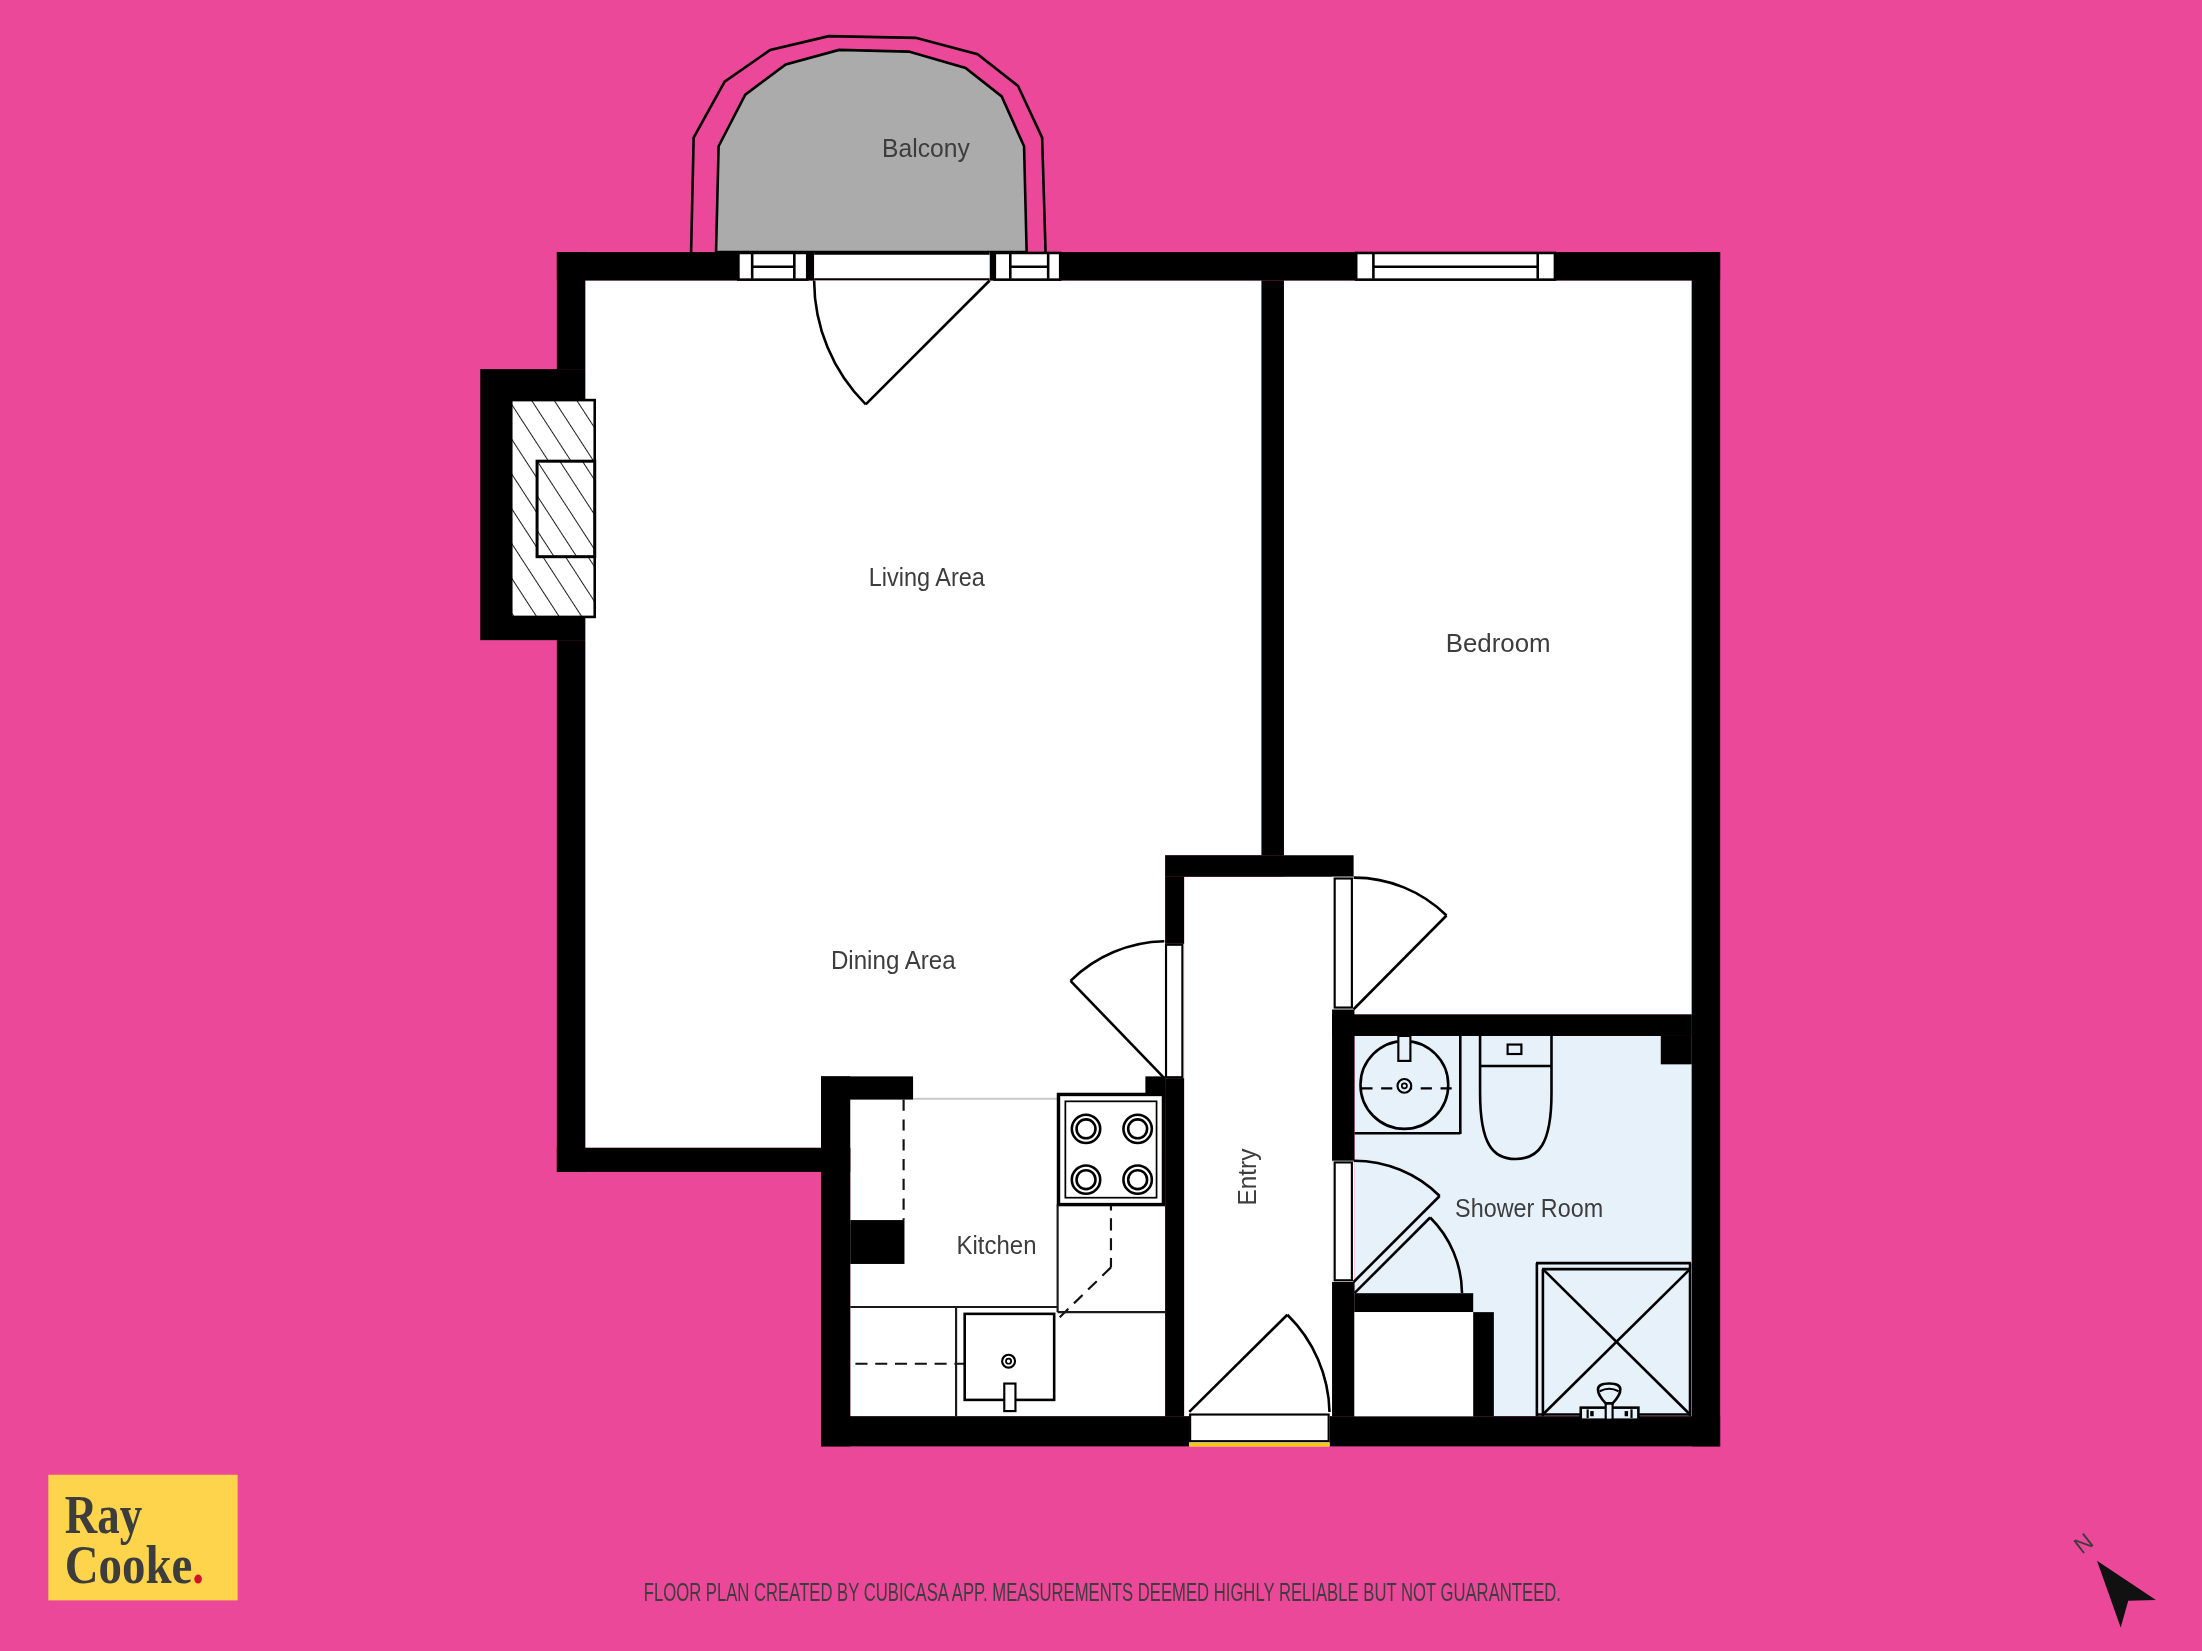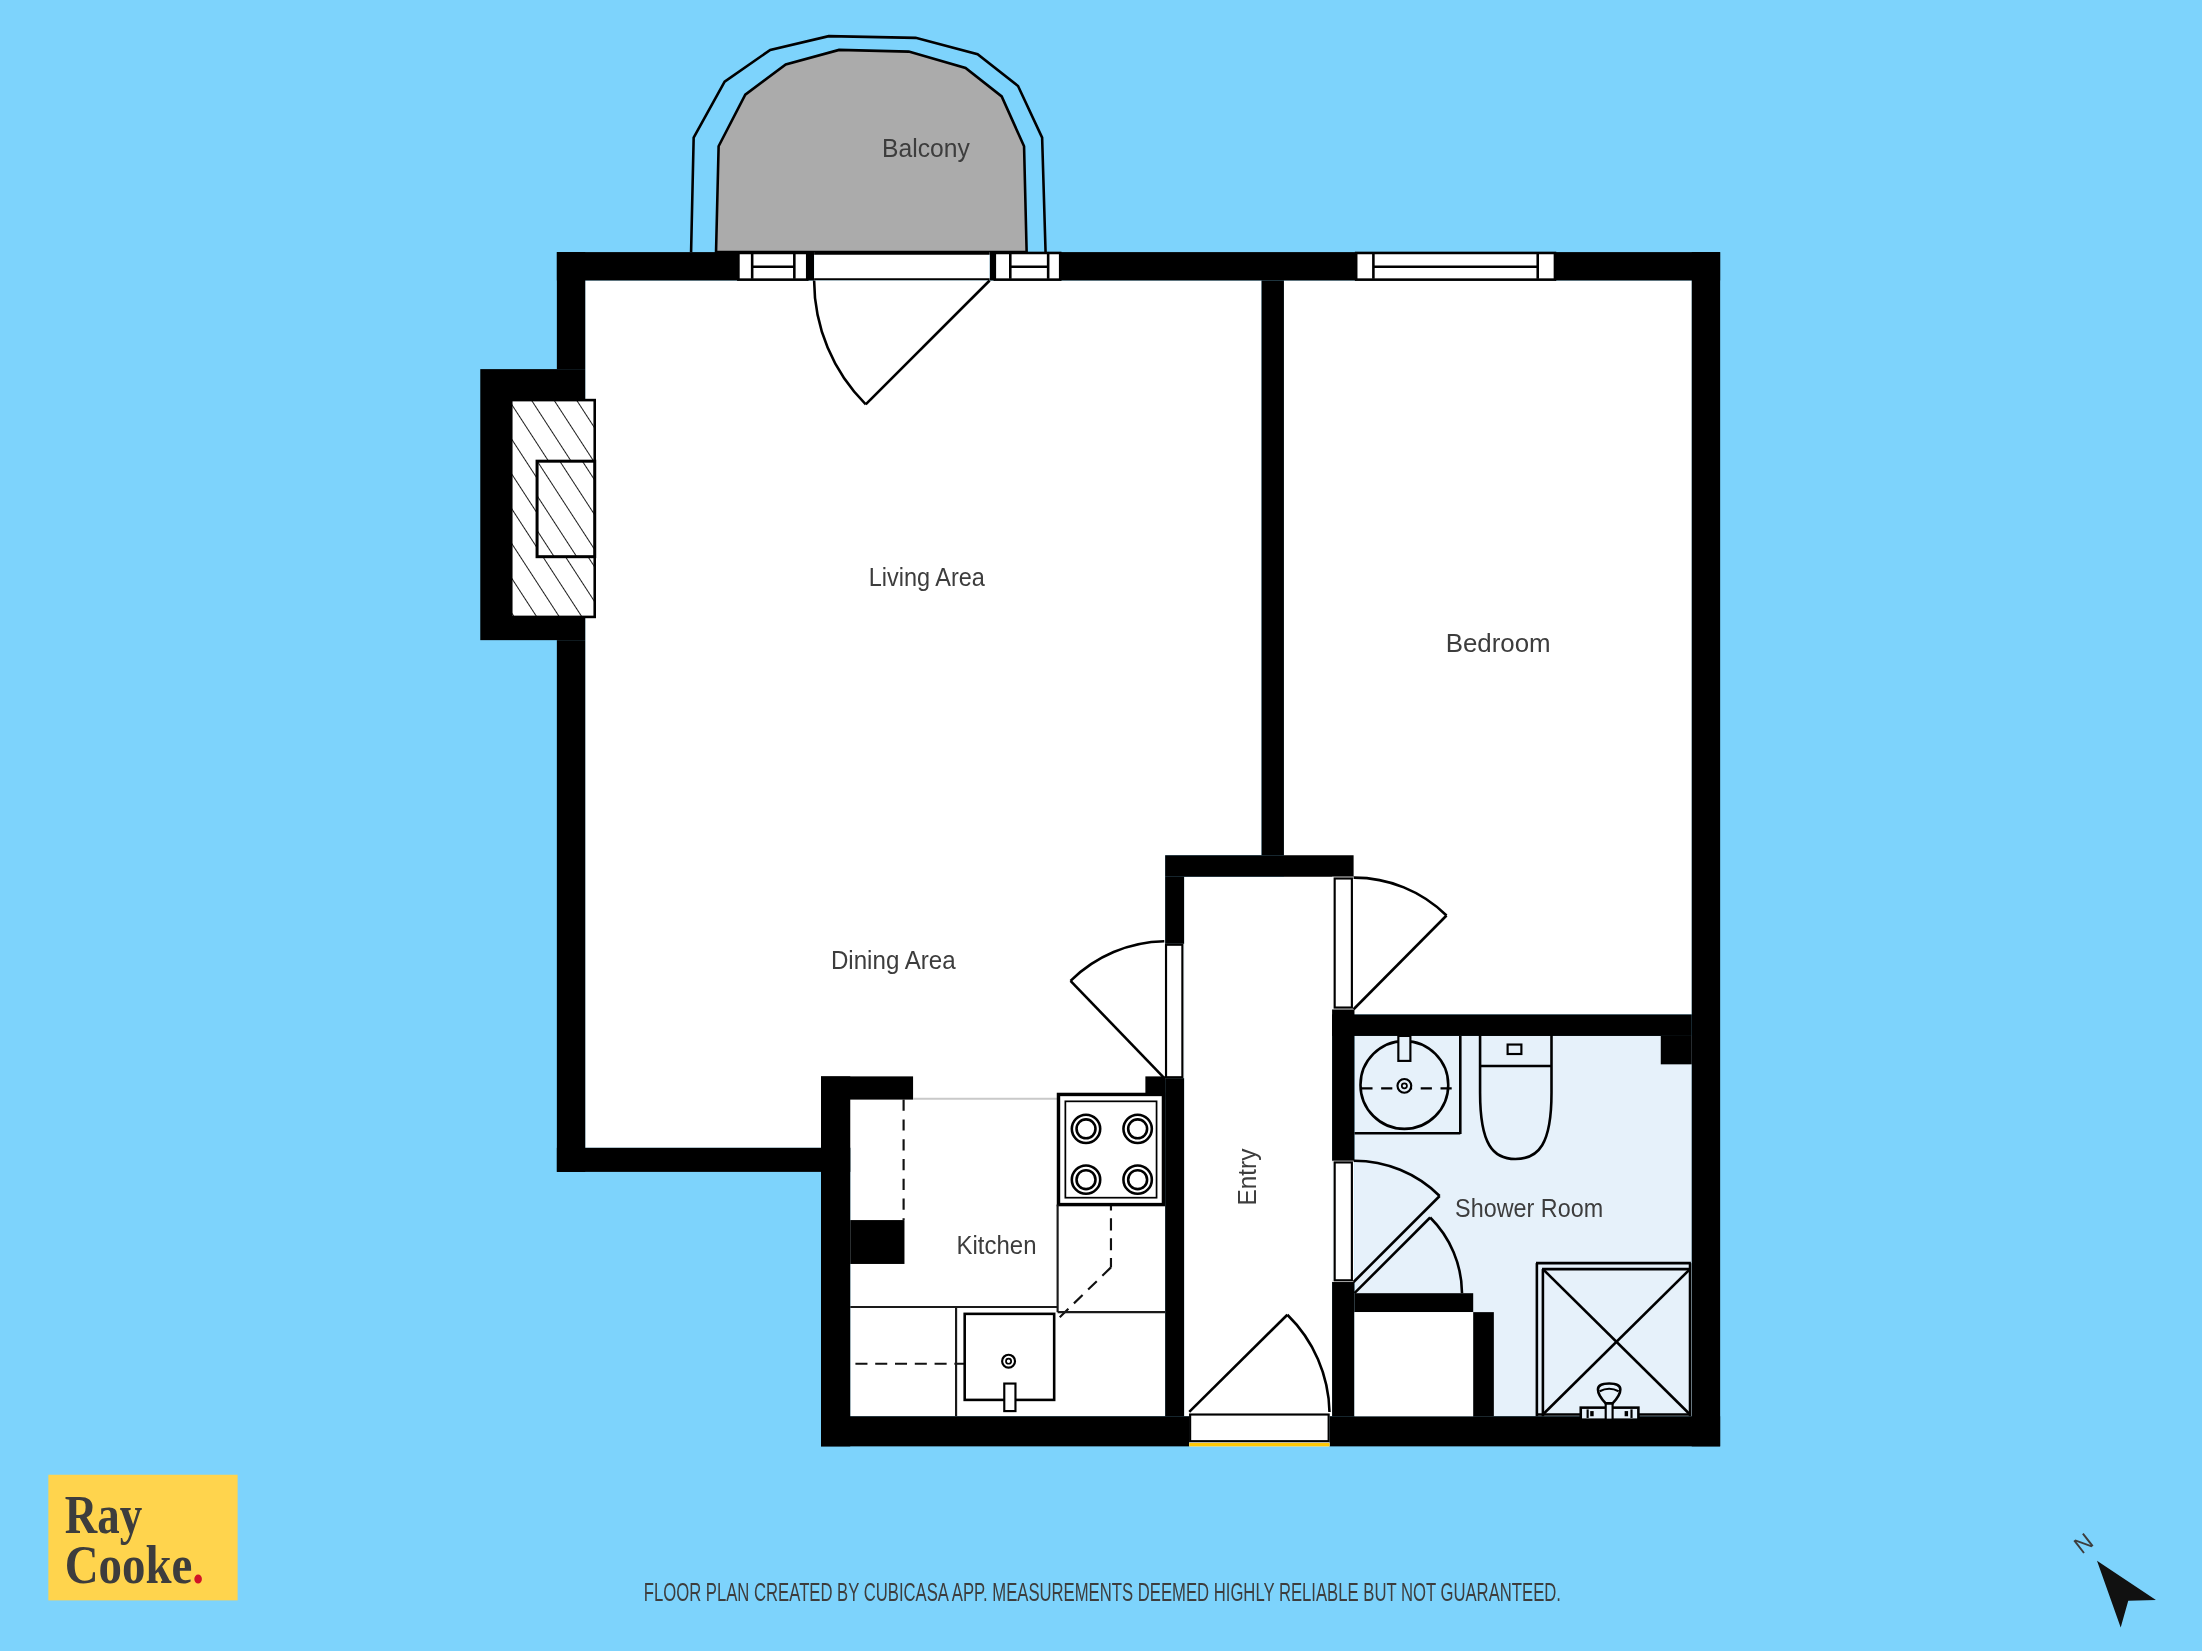--- a/index.html
+++ b/index.html
@@ -1,16 +1,16 @@
 <!DOCTYPE html>
 <html style="font-size:13.8px"><head>
 <meta charset="utf-8">
 <style>
   html,body{margin:0;padding:0;}
-  .page{position:relative;width:2203px;height:1652px;background:#7dd3fc;overflow:hidden;font-family:"Liberation Sans", sans-serif;}
+  .page{position:relative;width:2203px;height:1652px;background:#ec4899;overflow:hidden;font-family:"Liberation Sans", sans-serif;}
   svg{position:absolute;top:0;left:0;}
   text{font-family:"Liberation Sans", sans-serif;fill:#3d3d3d;}
 </style>
 </head>
 <body>
 <div class="page">
 <svg width="2203" height="1652" viewBox="0 0 2560 1920">
 <defs>
   <pattern id="hatch" width="22" height="22" patternUnits="userSpaceOnUse" patternTransform="rotate(-33)">
     <rect width="22" height="22" fill="#ffffff"></rect>

